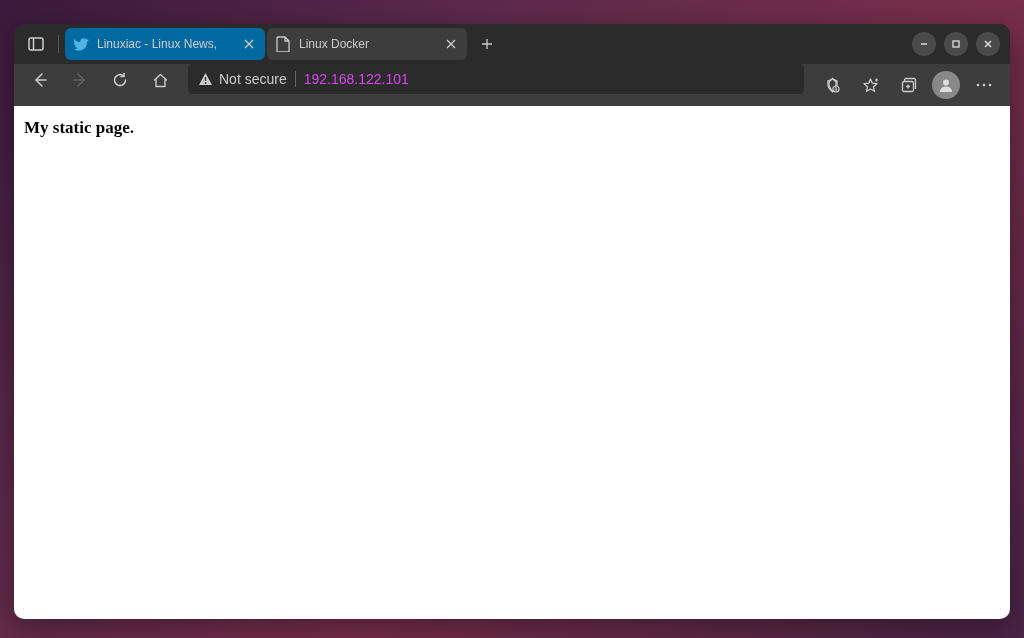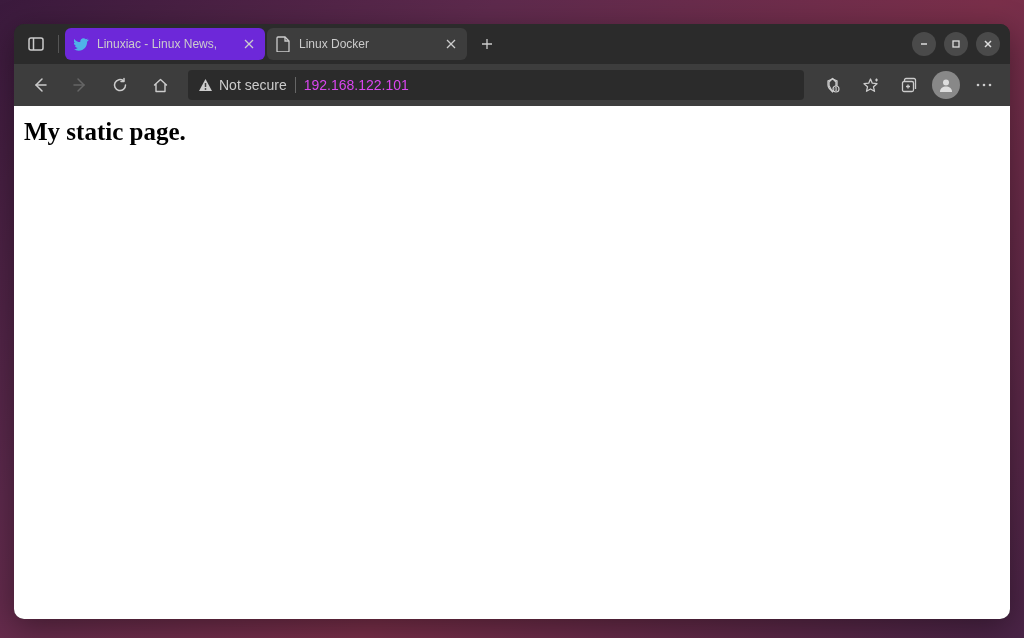--- a/index.html
+++ b/index.html
@@ -62,21 +62,21 @@
       display: flex;
       align-items: center;
       flex: 1;
       gap: 0;
     }
     
     .tab {
       height: 32px;
       min-width: 200px;
       max-width: 220px;
-      background: #6d28d9;
+      background: #0369a1;
       border-radius: 6px;
       display: flex;
       align-items: center;
       padding: 0 8px;
       gap: 8px;
       color: #ccc;
       font-size: 12px;
       cursor: pointer;
       margin-right: 2px;
     }
@@ -139,21 +139,20 @@
       align-items: center;
       justify-content: center;
       color: #ddd;
       cursor: pointer;
     }
     
     .toolbar {
       height: 42px;
       background: #3d3d3d;
       display: flex;
-      align-items: center;
       padding: 0 8px;
       gap: 4px;
     }
     
     .nav-btn {
       width: 36px;
       height: 32px;
       display: flex;
       align-items: center;
       justify-content: center;
@@ -231,21 +230,21 @@
     
     .content-area {
       flex: 1;
       background: #ffffff;
       padding: 12px 10px;
       overflow: auto;
     }
     
     .content-area h1 {
       font-family: "Times New Roman", Times, serif;
-      font-size: 25px;
+      font-size: 17px;
       font-weight: bold;
       color: #000;
     }
     
     svg {
       display: block;
     }
     
     .bird-icon {
       width: 15px;

